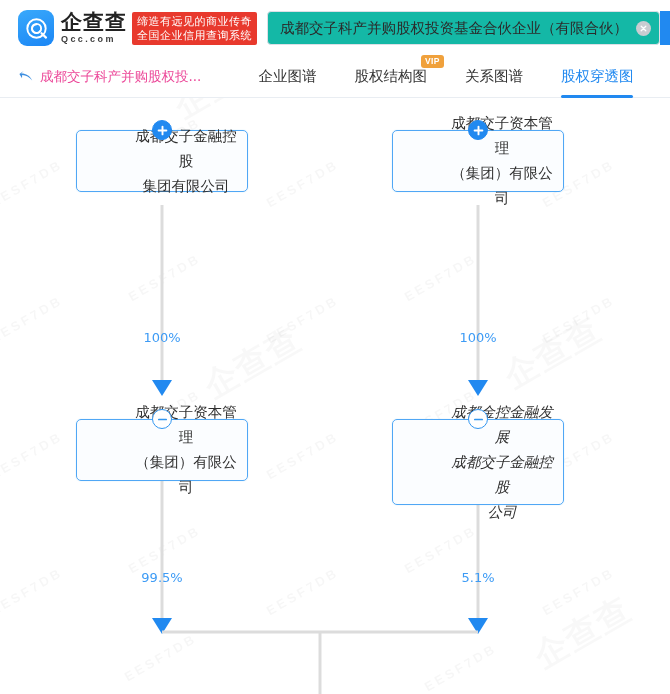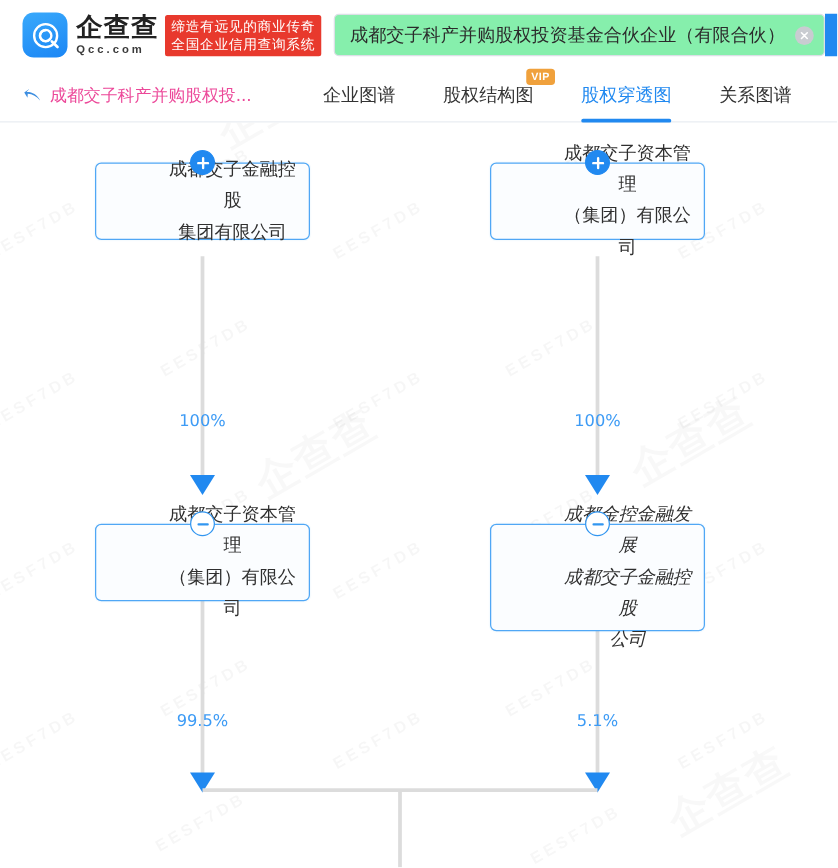--- a/index.html
+++ b/index.html
@@ -56,21 +56,21 @@
   .slogan span{
     color:#fff;font-size:11px;font-weight:400;line-height:13px;letter-spacing:.5px;
     white-space:nowrap;
     font-family:"DejaVu Sans","Liberation Sans",sans-serif;
   }
   .searchwrap{
     margin-left:10px;flex:1 1 auto;position:relative;display:flex;align-items:center;
   }
   .searchbox{
     flex:1 1 auto;height:34px;box-sizing:border-box;
-    border:1px solid #dcdfe6;border-radius:4px;background:#86efac;
+    border:1px solid #dcdfe6;border-radius:4px;background:#14b8a6;
     display:flex;align-items:center;padding:0 8px 0 12px;
     min-width:0;
   }
   .searchval{
     flex:1 1 auto;font-size:14.5px;color:#2b2b2b;white-space:nowrap;overflow:hidden;
     font-family:"DejaVu Sans","Liberation Sans",sans-serif;
   }
   .clear-btn{
     width:15px;height:15px;border-radius:50%;background:#c9ccd1;
     display:flex;align-items:center;justify-content:center;flex:0 0 auto;margin-left:4px;
@@ -232,25 +232,25 @@
       <span class="backtext">成都交子科产并购股权投...</span>
     </div>
     <div class="tabs">
       <div class="tab">
         <span>企业图谱</span>
       </div>
       <div class="tab">
         <span>股权结构图</span>
         <span class="vip">VIP</span>
       </div>
+      <div class="tab">
+        <span>关系图谱</span>
+      </div>
       <div class="tab active">
         <span>股权穿透图</span>
-      </div>
-      <div class="tab">
-        <span>关系图谱</span>
       </div>
       <div class="tab">
         
       </div>
     </div>
   </div>
 
   <div class="canvas">
 
     <svg class="edges" width="670" height="596" viewBox="0 0 670 596">

